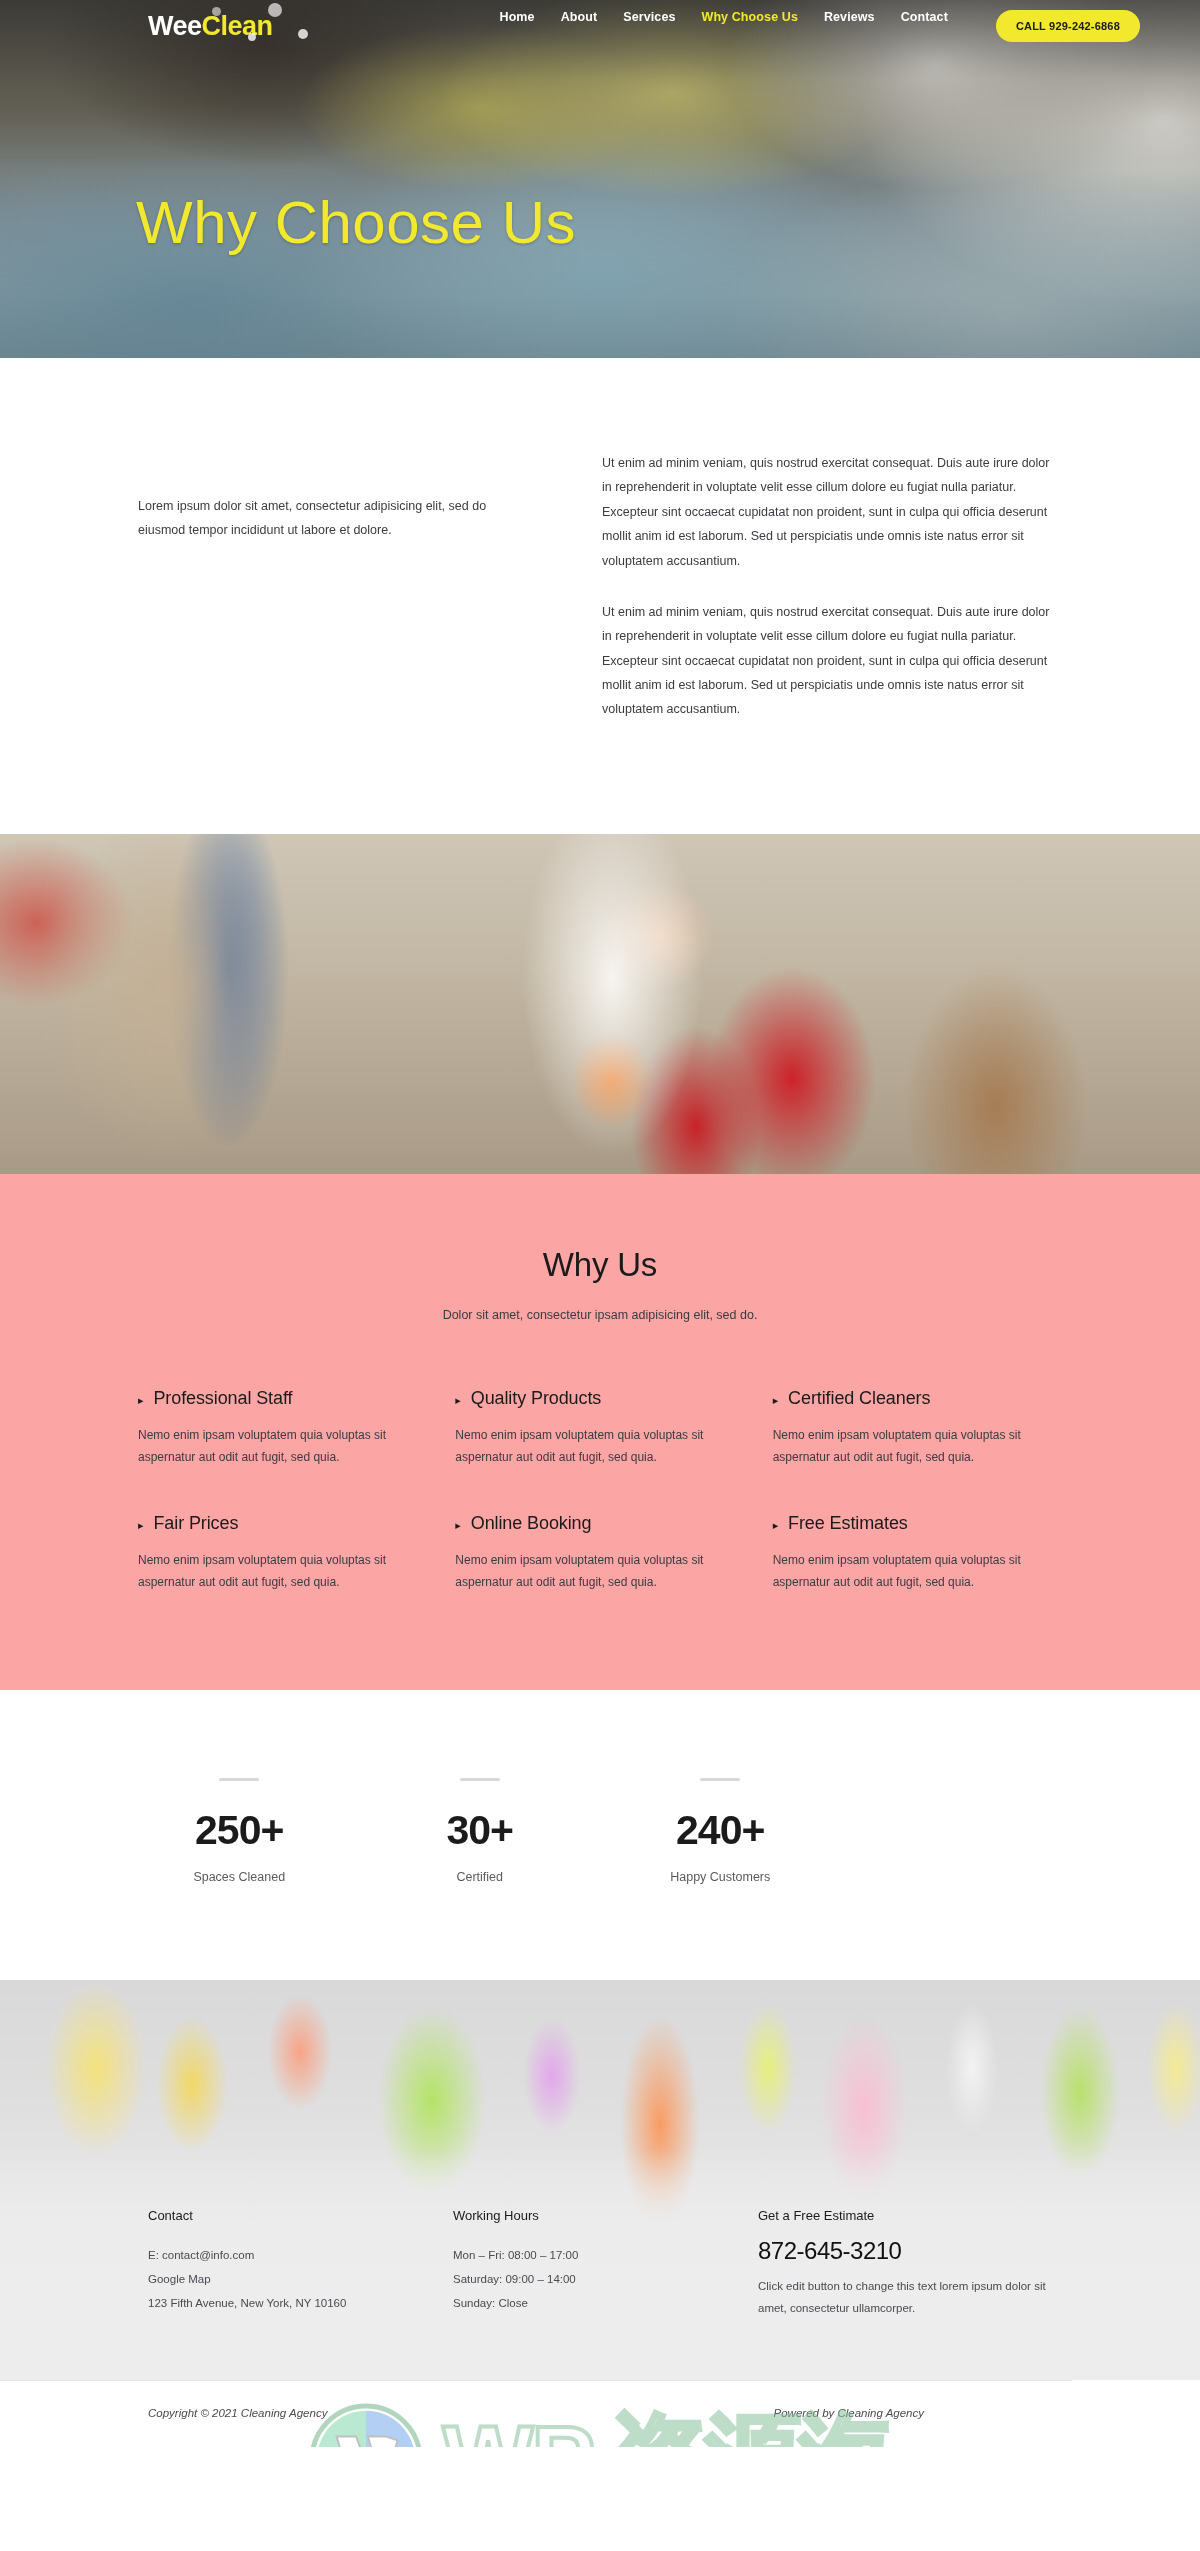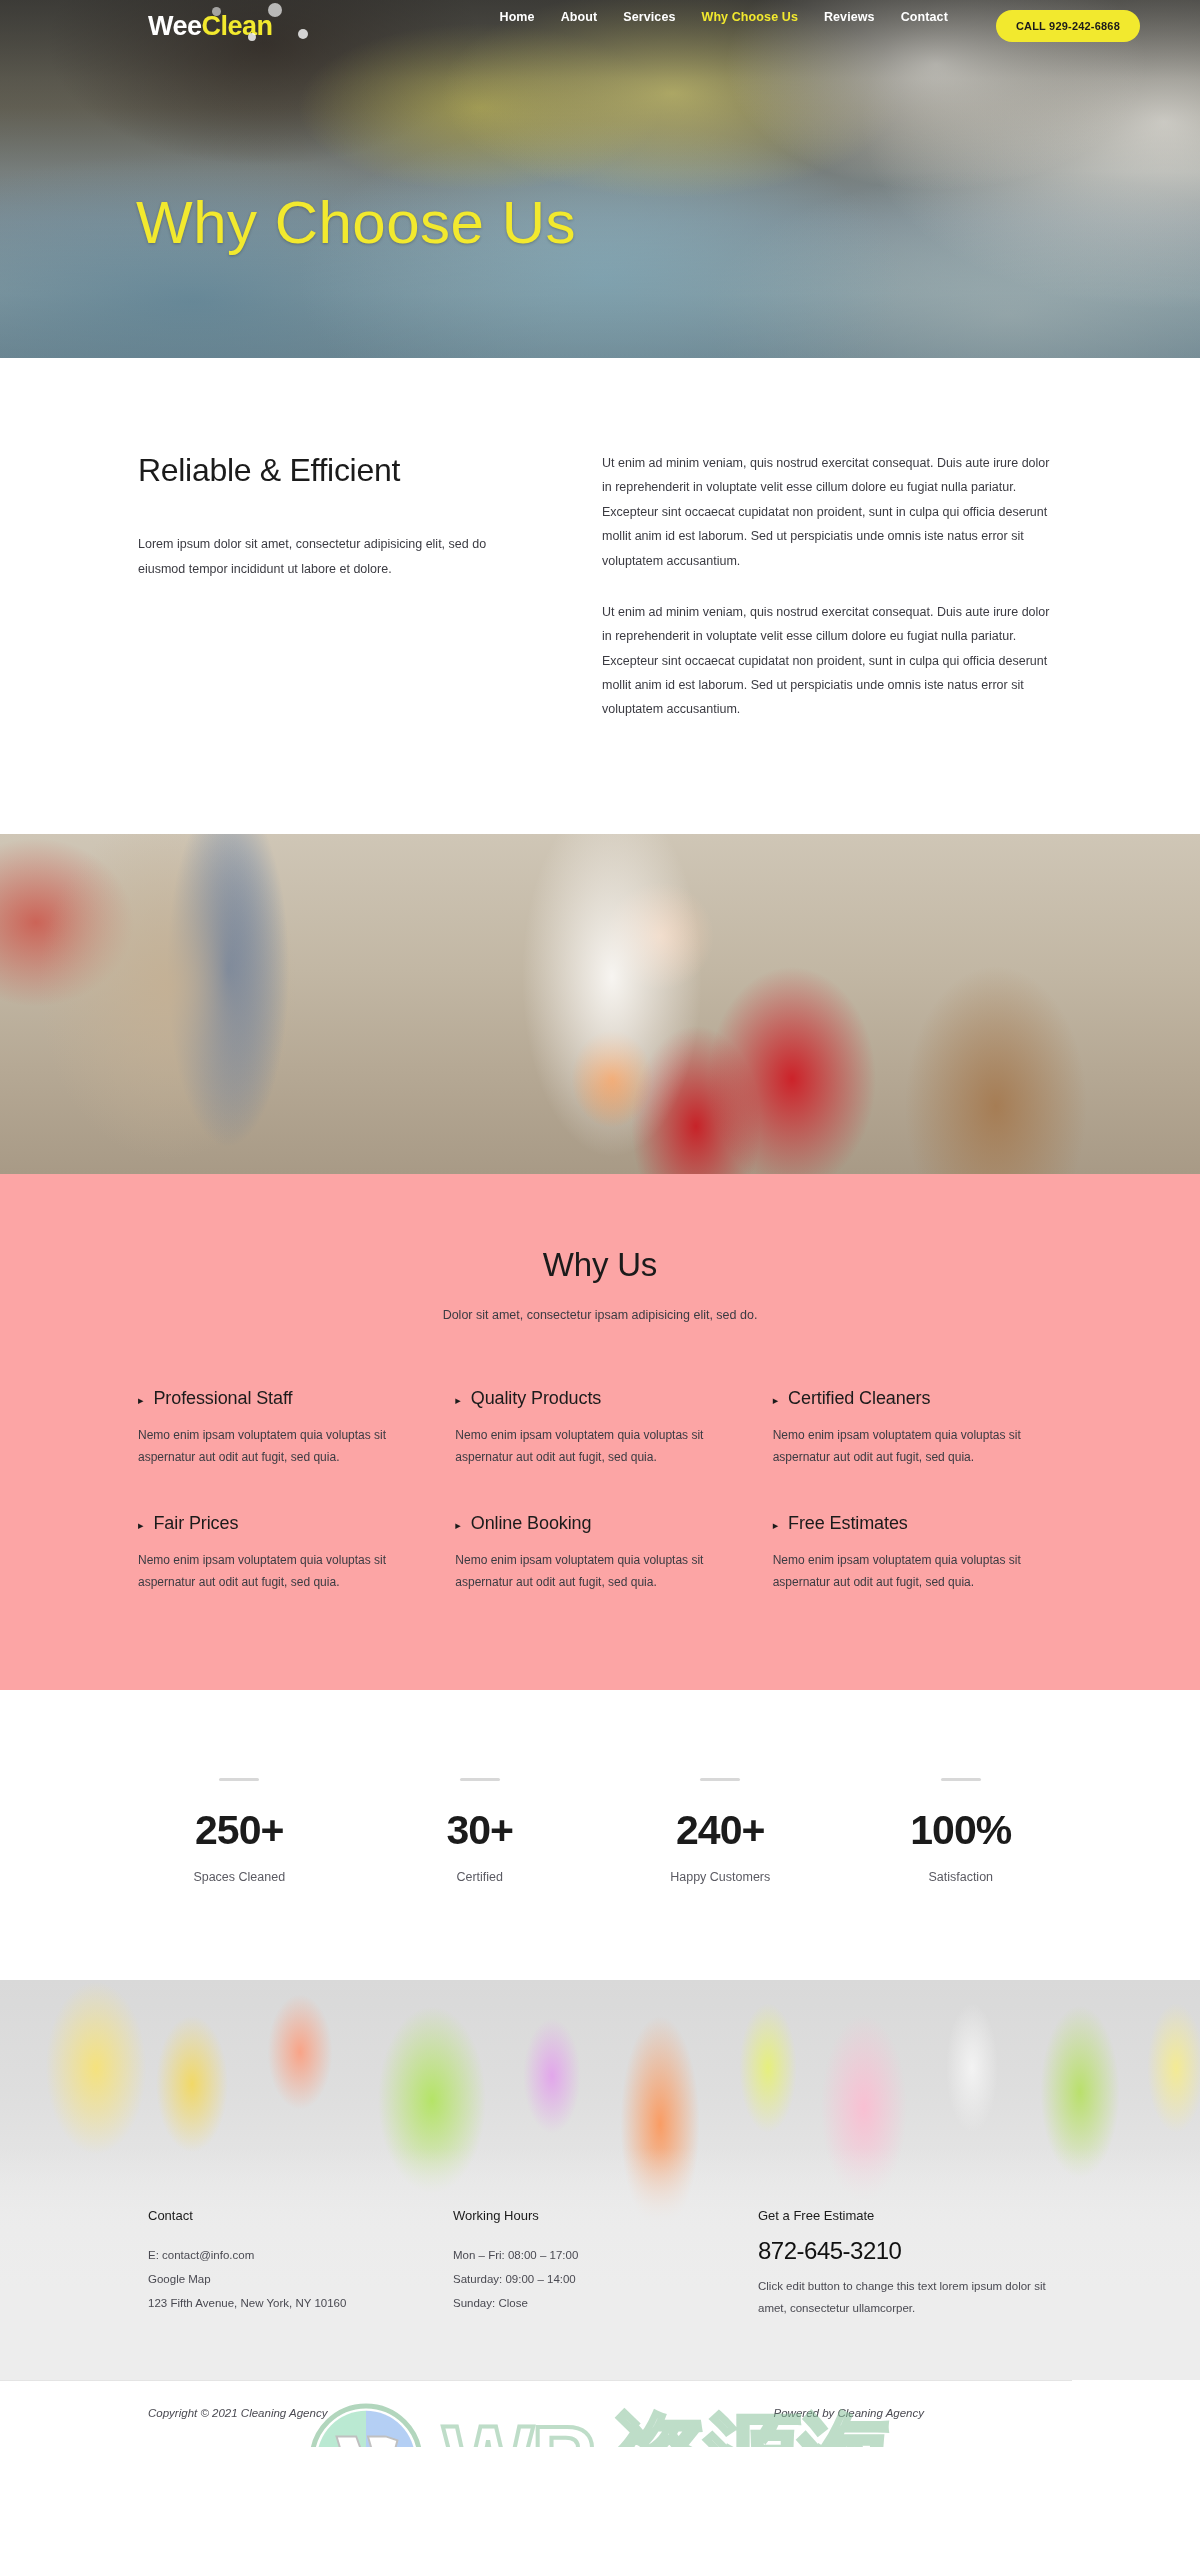--- a/index.html
+++ b/index.html
@@ -299,21 +299,20 @@
         <a class="nav-link" href="#">Contact</a>
         <button class="call-btn">CALL 929-242-6868</button>
       </div>
     </nav>
 
     <h1 class="hero-title">Why Choose Us</h1>
   </section>
 
   <section class="intro">
     <div class="intro-left">
-      <h2 class="intro-h">Reliable &amp; Efficient</h2>
       <p class="intro-sub">Lorem ipsum dolor sit amet, consectetur adipisicing elit, sed do eiusmod tempor incididunt ut labore et dolore.</p>
     </div>
     <div class="intro-right">
       <p class="intro-p">Ut enim ad minim veniam, quis nostrud exercitat consequat. Duis aute irure dolor in reprehenderit in voluptate velit esse cillum dolore eu fugiat nulla pariatur. Excepteur sint occaecat cupidatat non proident, sunt in culpa qui officia deserunt mollit anim id est laborum. Sed ut perspiciatis unde omnis iste natus error sit voluptatem accusantium.</p>
       <p class="intro-p">Ut enim ad minim veniam, quis nostrud exercitat consequat. Duis aute irure dolor in reprehenderit in voluptate velit esse cillum dolore eu fugiat nulla pariatur. Excepteur sint occaecat cupidatat non proident, sunt in culpa qui officia deserunt mollit anim id est laborum. Sed ut perspiciatis unde omnis iste natus error sit voluptatem accusantium.</p>
     </div>
   </section>
 
   <section class="banner">
     <div class="banner-photo"></div>
@@ -377,25 +376,20 @@
     </div>
     <div class="stat">
       <div class="stat-rule"></div>
       <div class="stat-num">30+</div>
       <div class="stat-label">Certified</div>
     </div>
     <div class="stat">
       <div class="stat-rule"></div>
       <div class="stat-num">240+</div>
       <div class="stat-label">Happy Customers</div>
-    </div>
-    <div class="stat">
-      <div class="stat-rule"></div>
-      <div class="stat-num">100%</div>
-      <div class="stat-label">Satisfaction</div>
     </div>
   </section>
 
   <footer class="footer">
     <div class="footer-photo"></div>
 
     <div class="footer-cols">
       <div class="fcol-1">
         <div class="fcol-h">Contact</div>
         <div class="fcol-body">

